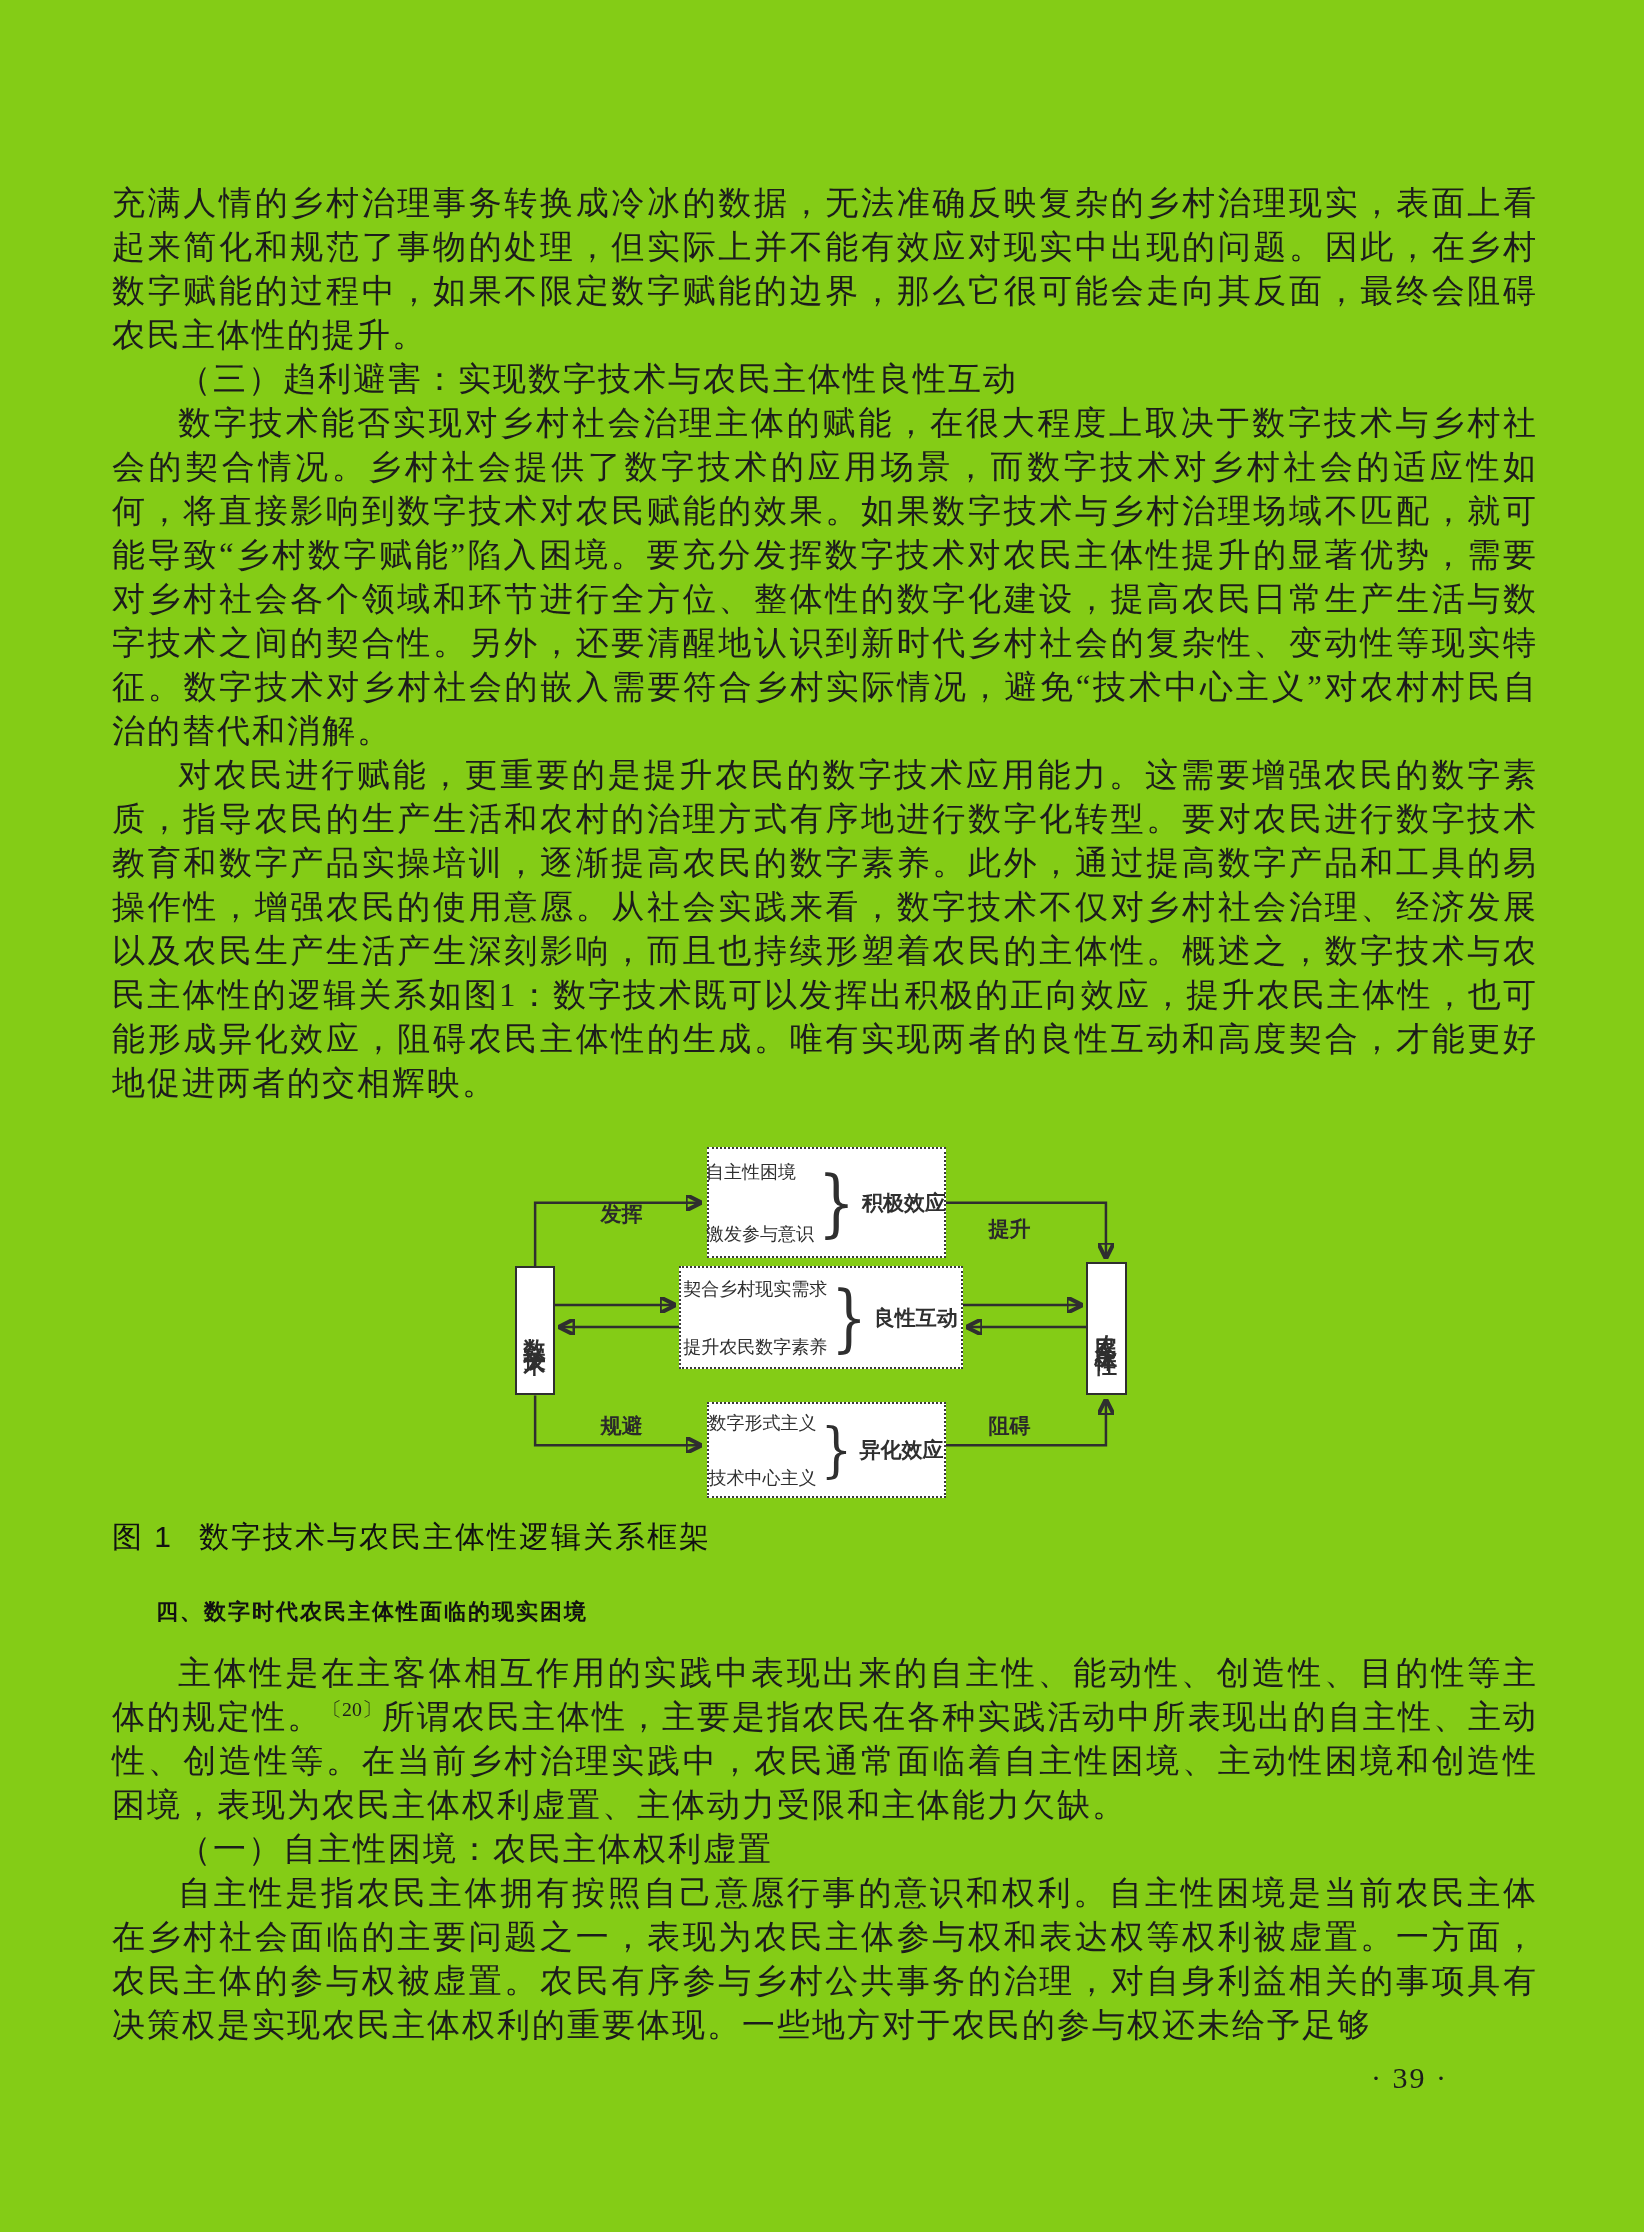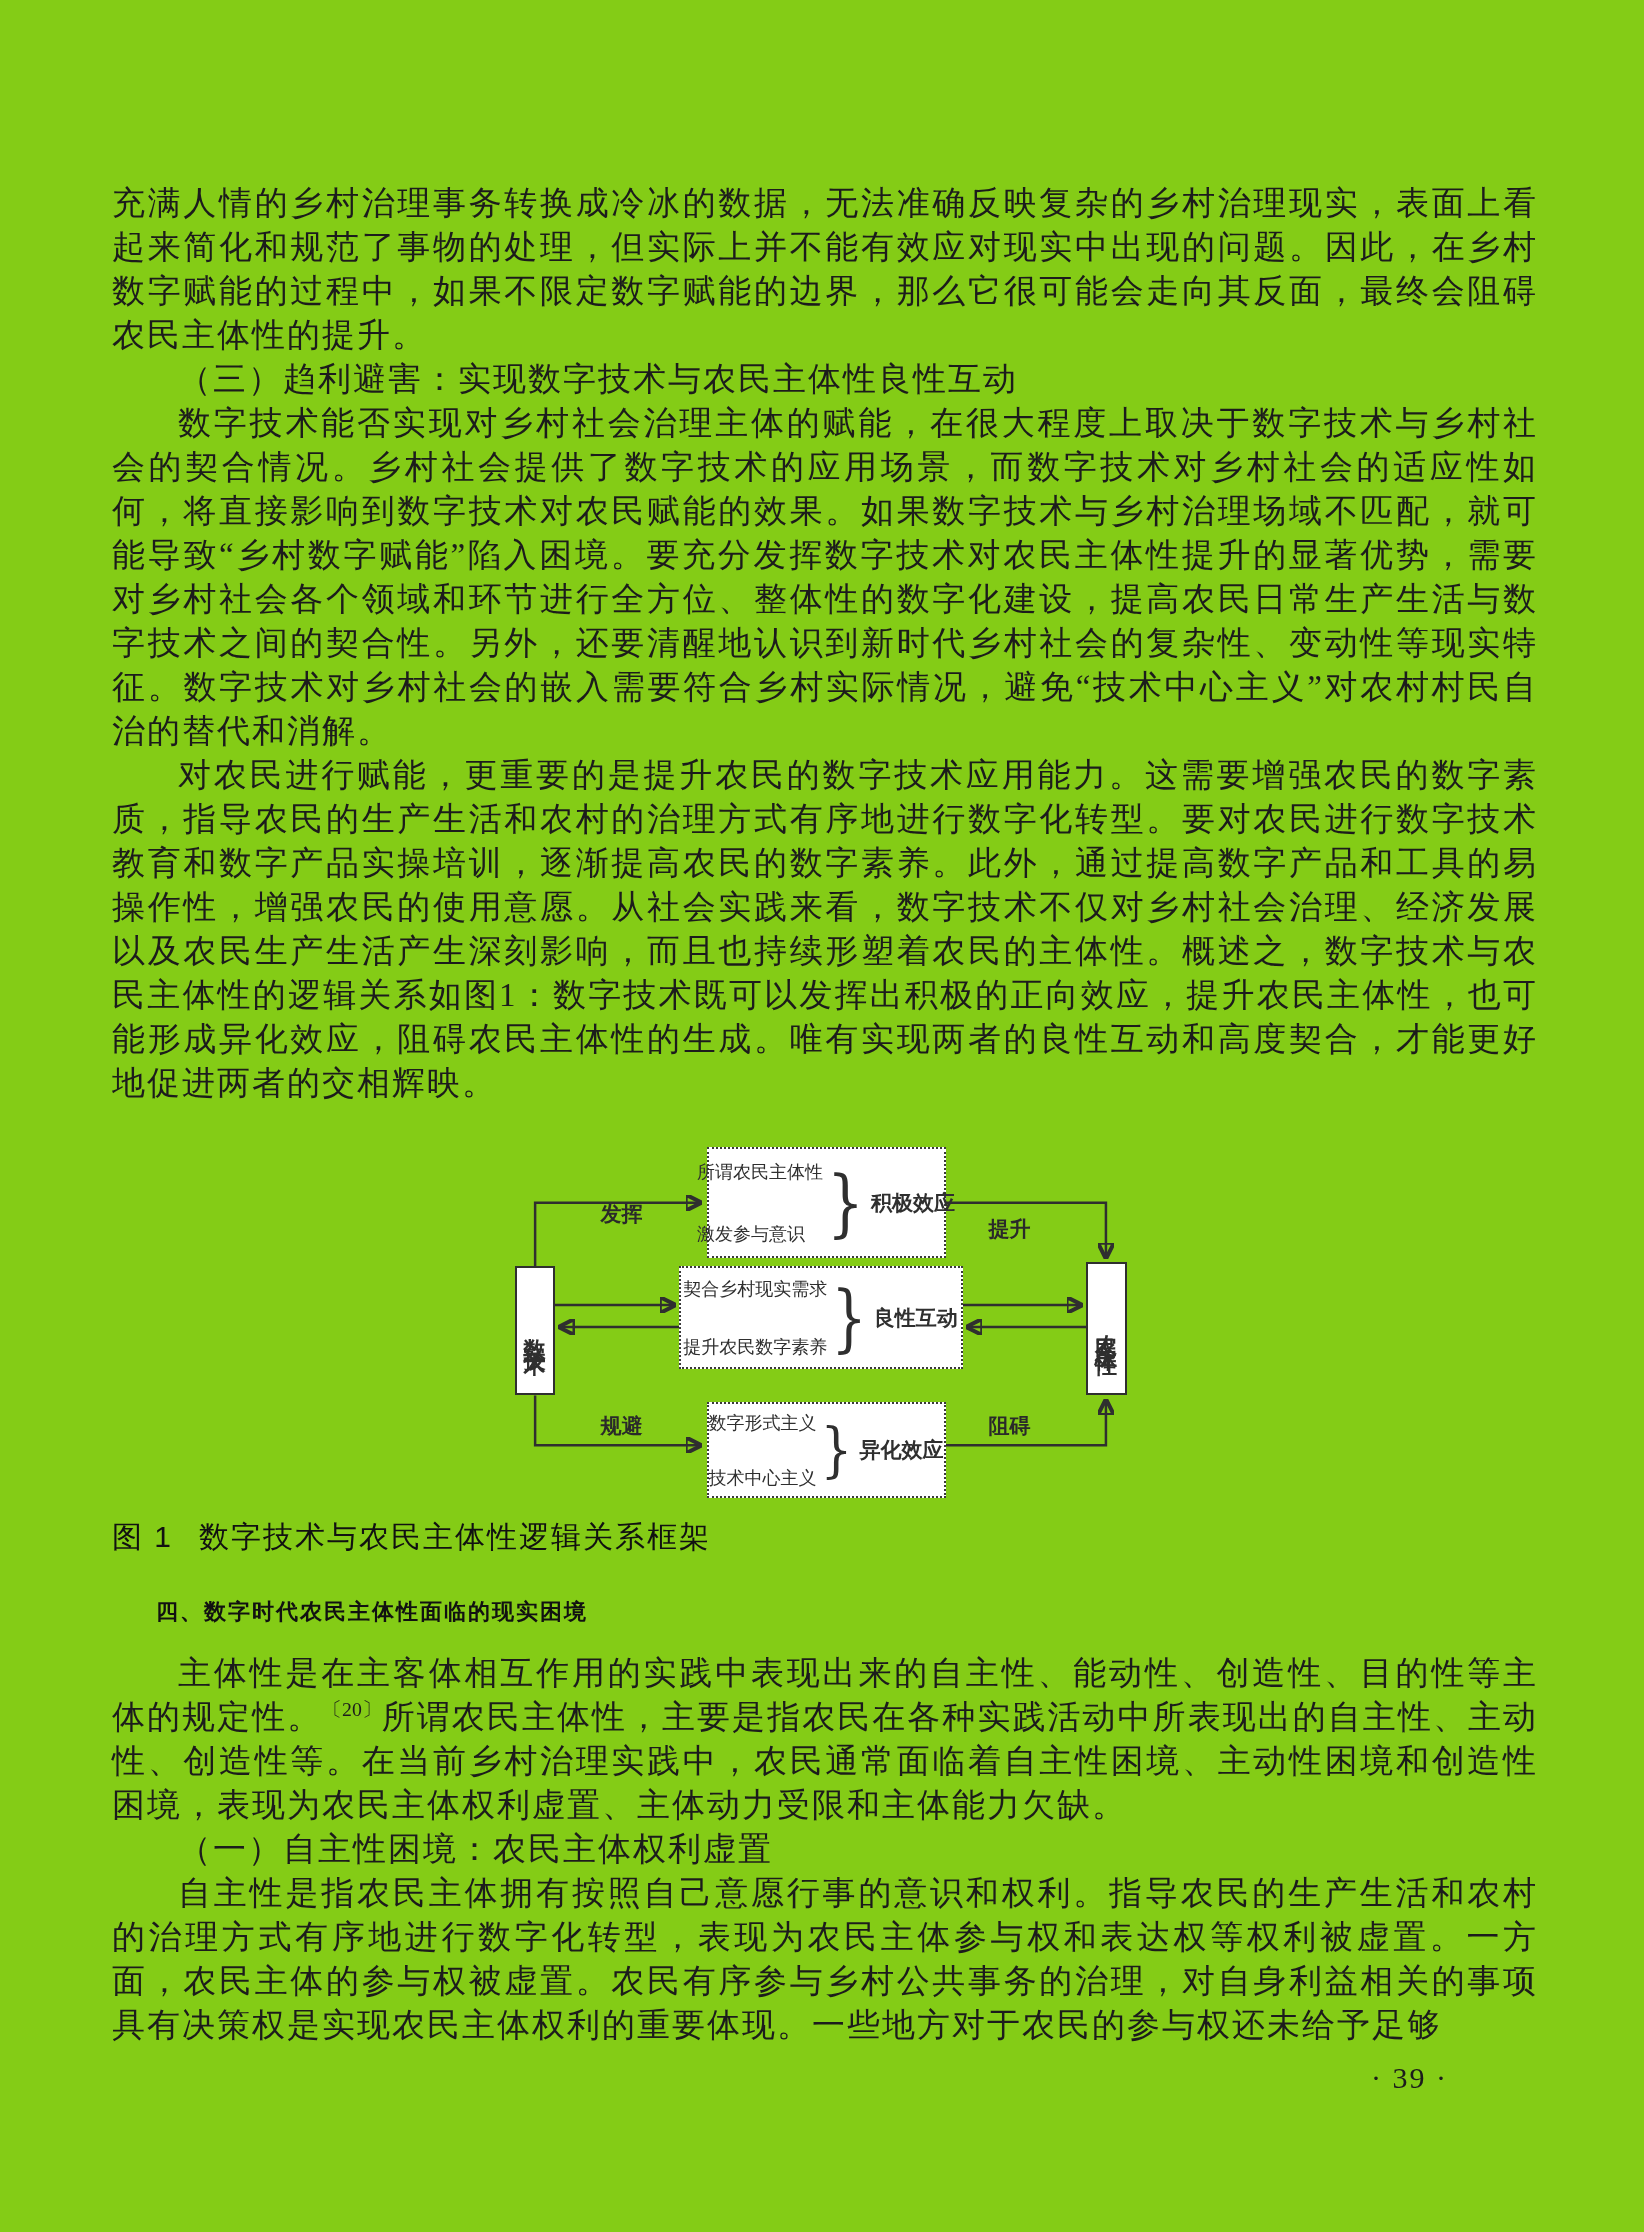--- a/index.html
+++ b/index.html
@@ -183,21 +183,21 @@
         <div class="node node-left">
           <span>数字技术</span>
         </div>
 
         <div class="node node-right">
           <span>农民主体性</span>
         </div>
 
         <div class="dbox dbox-top">
           <div class="items">
-            <span>所谓农民主体性</span>
+            <span>自主性困境</span>
             <span>激发参与意识</span>
           </div>
           <span class="brace">}</span>
           <span class="result">积极效应</span>
         </div>
 
         <div class="dbox dbox-mid">
           <div class="items">
             <span>契合乡村现实需求</span>
             <span>提升农民数字素养</span>
@@ -225,19 +225,19 @@
         <span class="cap-label">图 1</span><span class="cap-title">数字技术与农民主体性逻辑关系框架</span>
       </figcaption>
     </figure>
 
     <h2 class="section-heading">四、数字时代农民主体性面临的现实困境</h2>
 
     <p class="body-text indent"><span>主体性是在主客体相互作用的实践中表现出来的自主性、能动性、创造性、目的性等主体的规定性。</span><sup class="ref">〔20〕</sup><span>所谓农民主体性，主要是指农民在各种实践活动中所表现出的自主性、主动性、创造性等。在当前乡村治理实践中，农民通常面临着自主性困境、主动性困境和创造性困境，表现为农民主体权利虚置、主体动力受限和主体能力欠缺。</span></p>
 
     <p class="body-text indent">（一）自主性困境：农民主体权利虚置</p>
 
-    <p class="body-text indent">自主性是指农民主体拥有按照自己意愿行事的意识和权利。指导农民的生产生活和农村的治理方式有序地进行数字化转型，表现为农民主体参与权和表达权等权利被虚置。一方面，农民主体的参与权被虚置。农民有序参与乡村公共事务的治理，对自身利益相关的事项具有决策权是实现农民主体权利的重要体现。一些地方对于农民的参与权还未给予足够</p>
+    <p class="body-text indent">自主性是指农民主体拥有按照自己意愿行事的意识和权利。自主性困境是当前农民主体在乡村社会面临的主要问题之一，表现为农民主体参与权和表达权等权利被虚置。一方面，农民主体的参与权被虚置。农民有序参与乡村公共事务的治理，对自身利益相关的事项具有决策权是实现农民主体权利的重要体现。一些地方对于农民的参与权还未给予足够</p>
 
     <div class="page-number">· 39 ·</div>
 
   </div>
 </div>
 
 
 </body></html>

